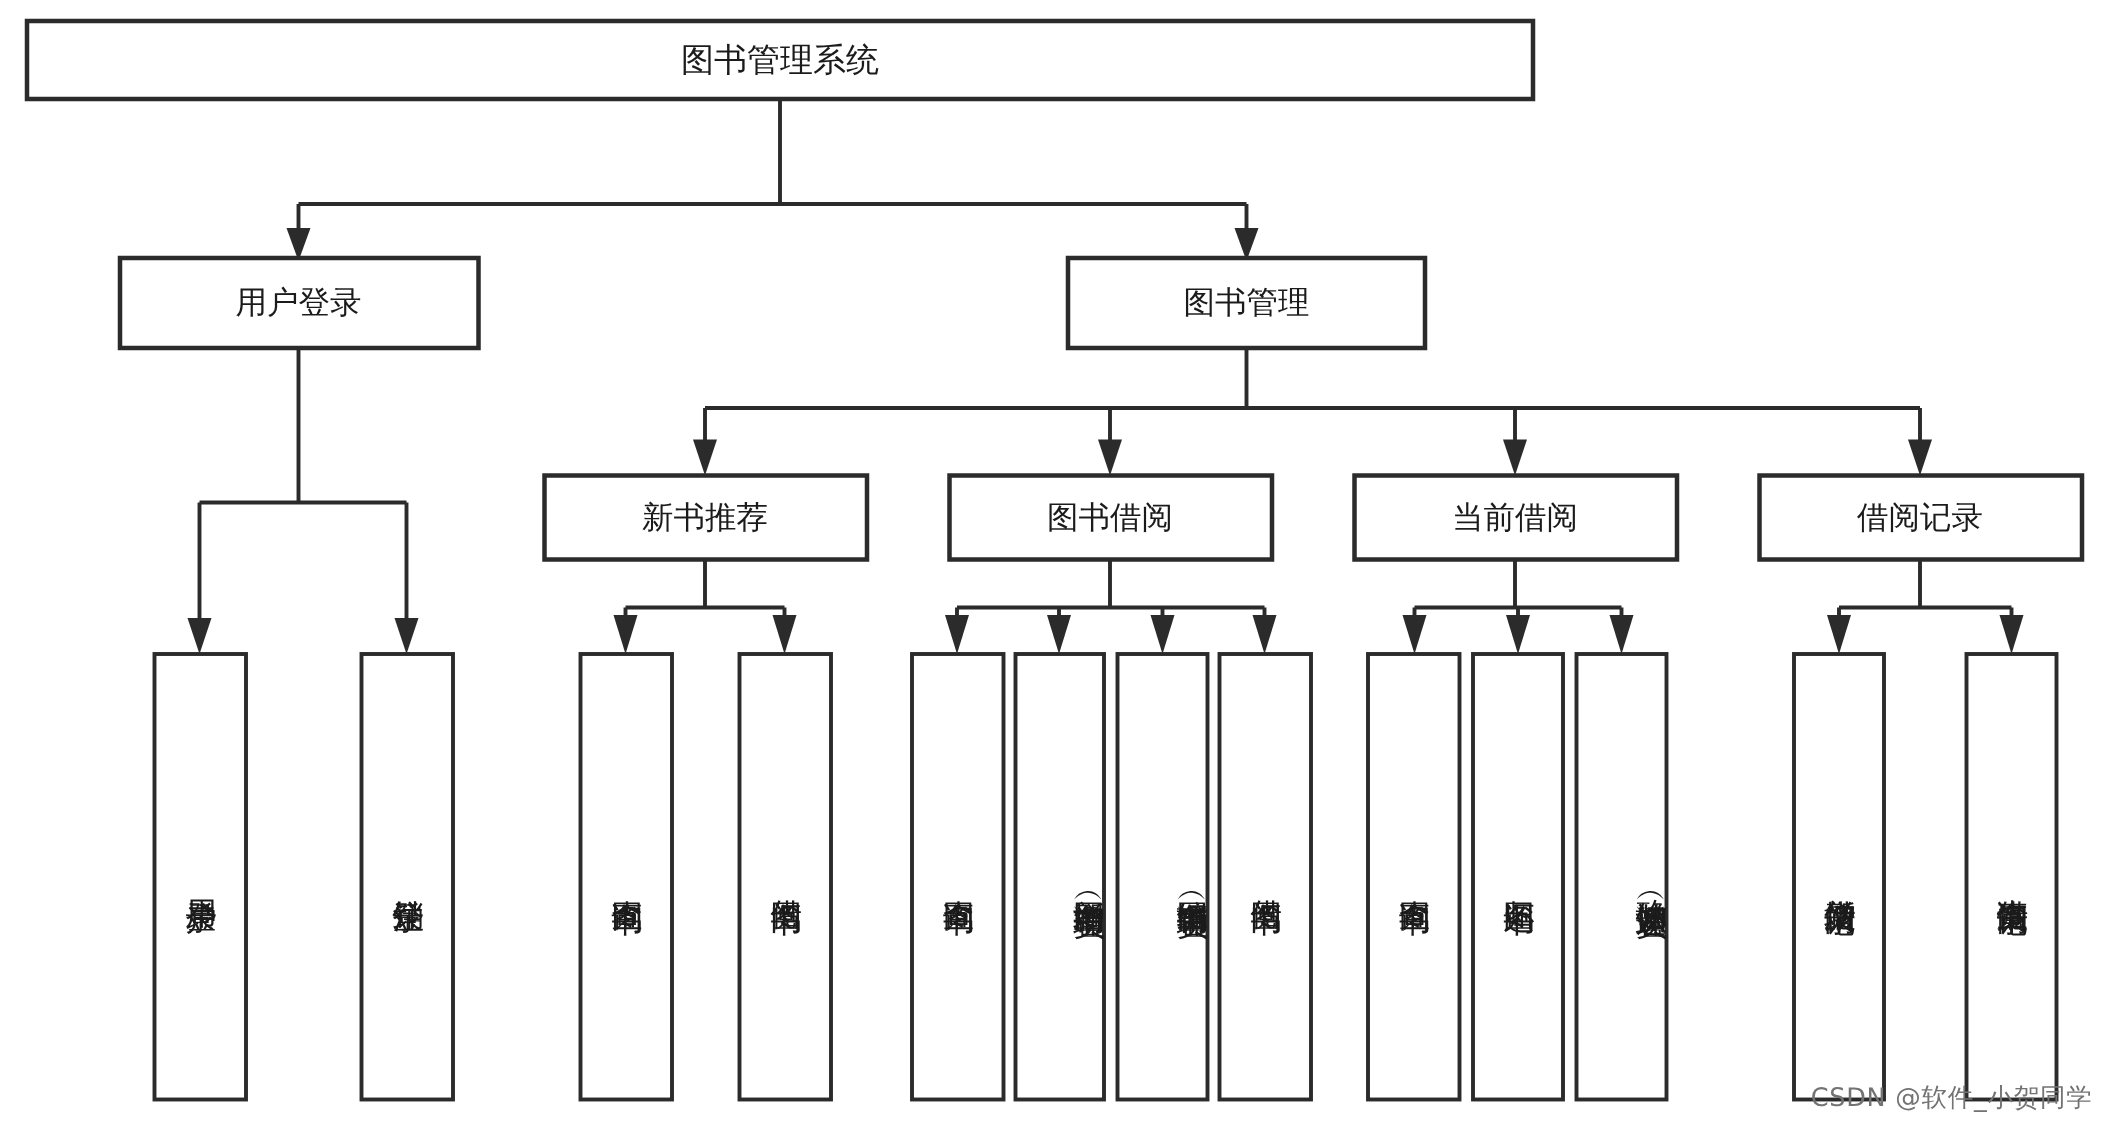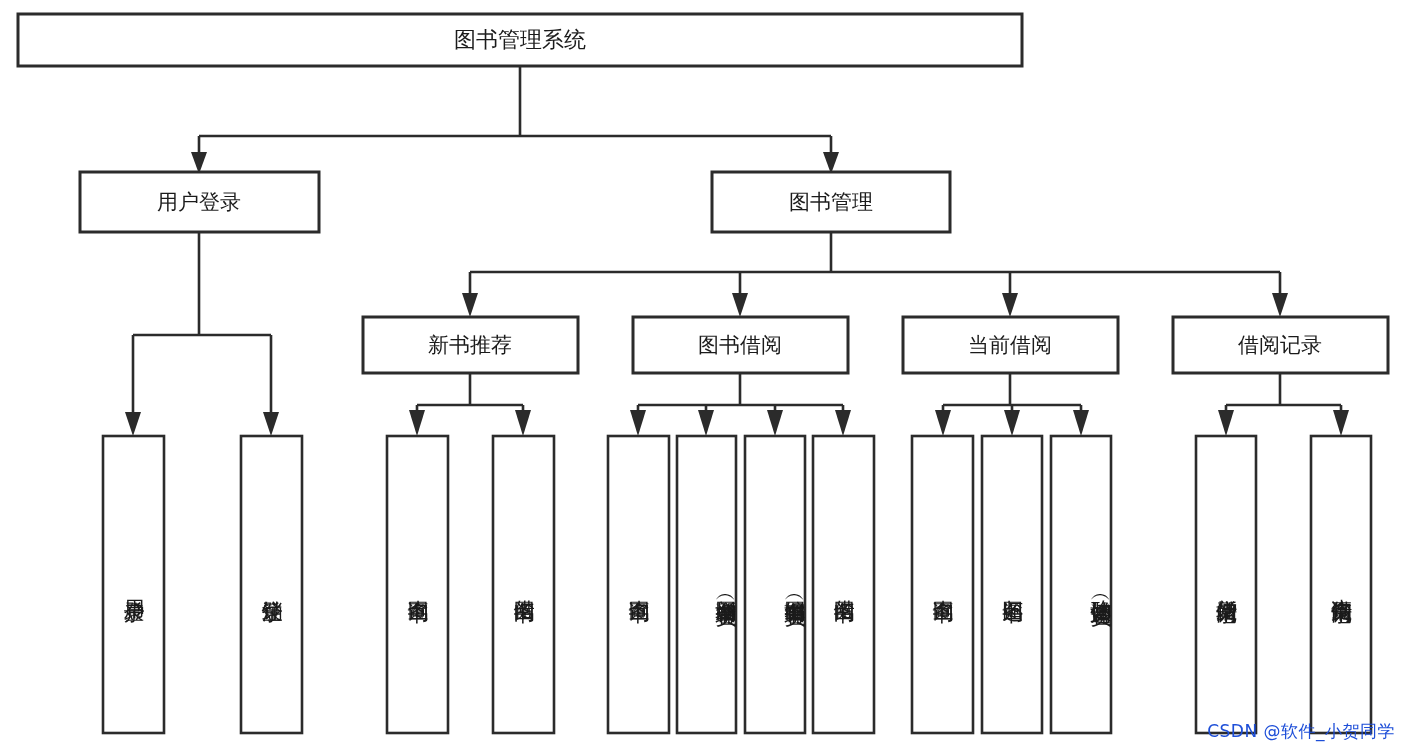--- a/index.html
+++ b/index.html
@@ -78,21 +78,21 @@
   }
   .vlabel.centered {
     align-items: center;
   }
   .watermark {
     position: absolute;
     right: 10px;
     bottom: 4px;
     font-family: "DejaVu Sans", "Liberation Sans", sans-serif;
     font-size: 17px;
-    color: #1d4ed8;
+    color: #737373;
     letter-spacing: 0.5px;
     white-space: nowrap;
   }
 </style>
 </head>
 <body>
 
 <div id="diagram-root">
 
   <svg class="flow" viewBox="0 0 1405 747">

